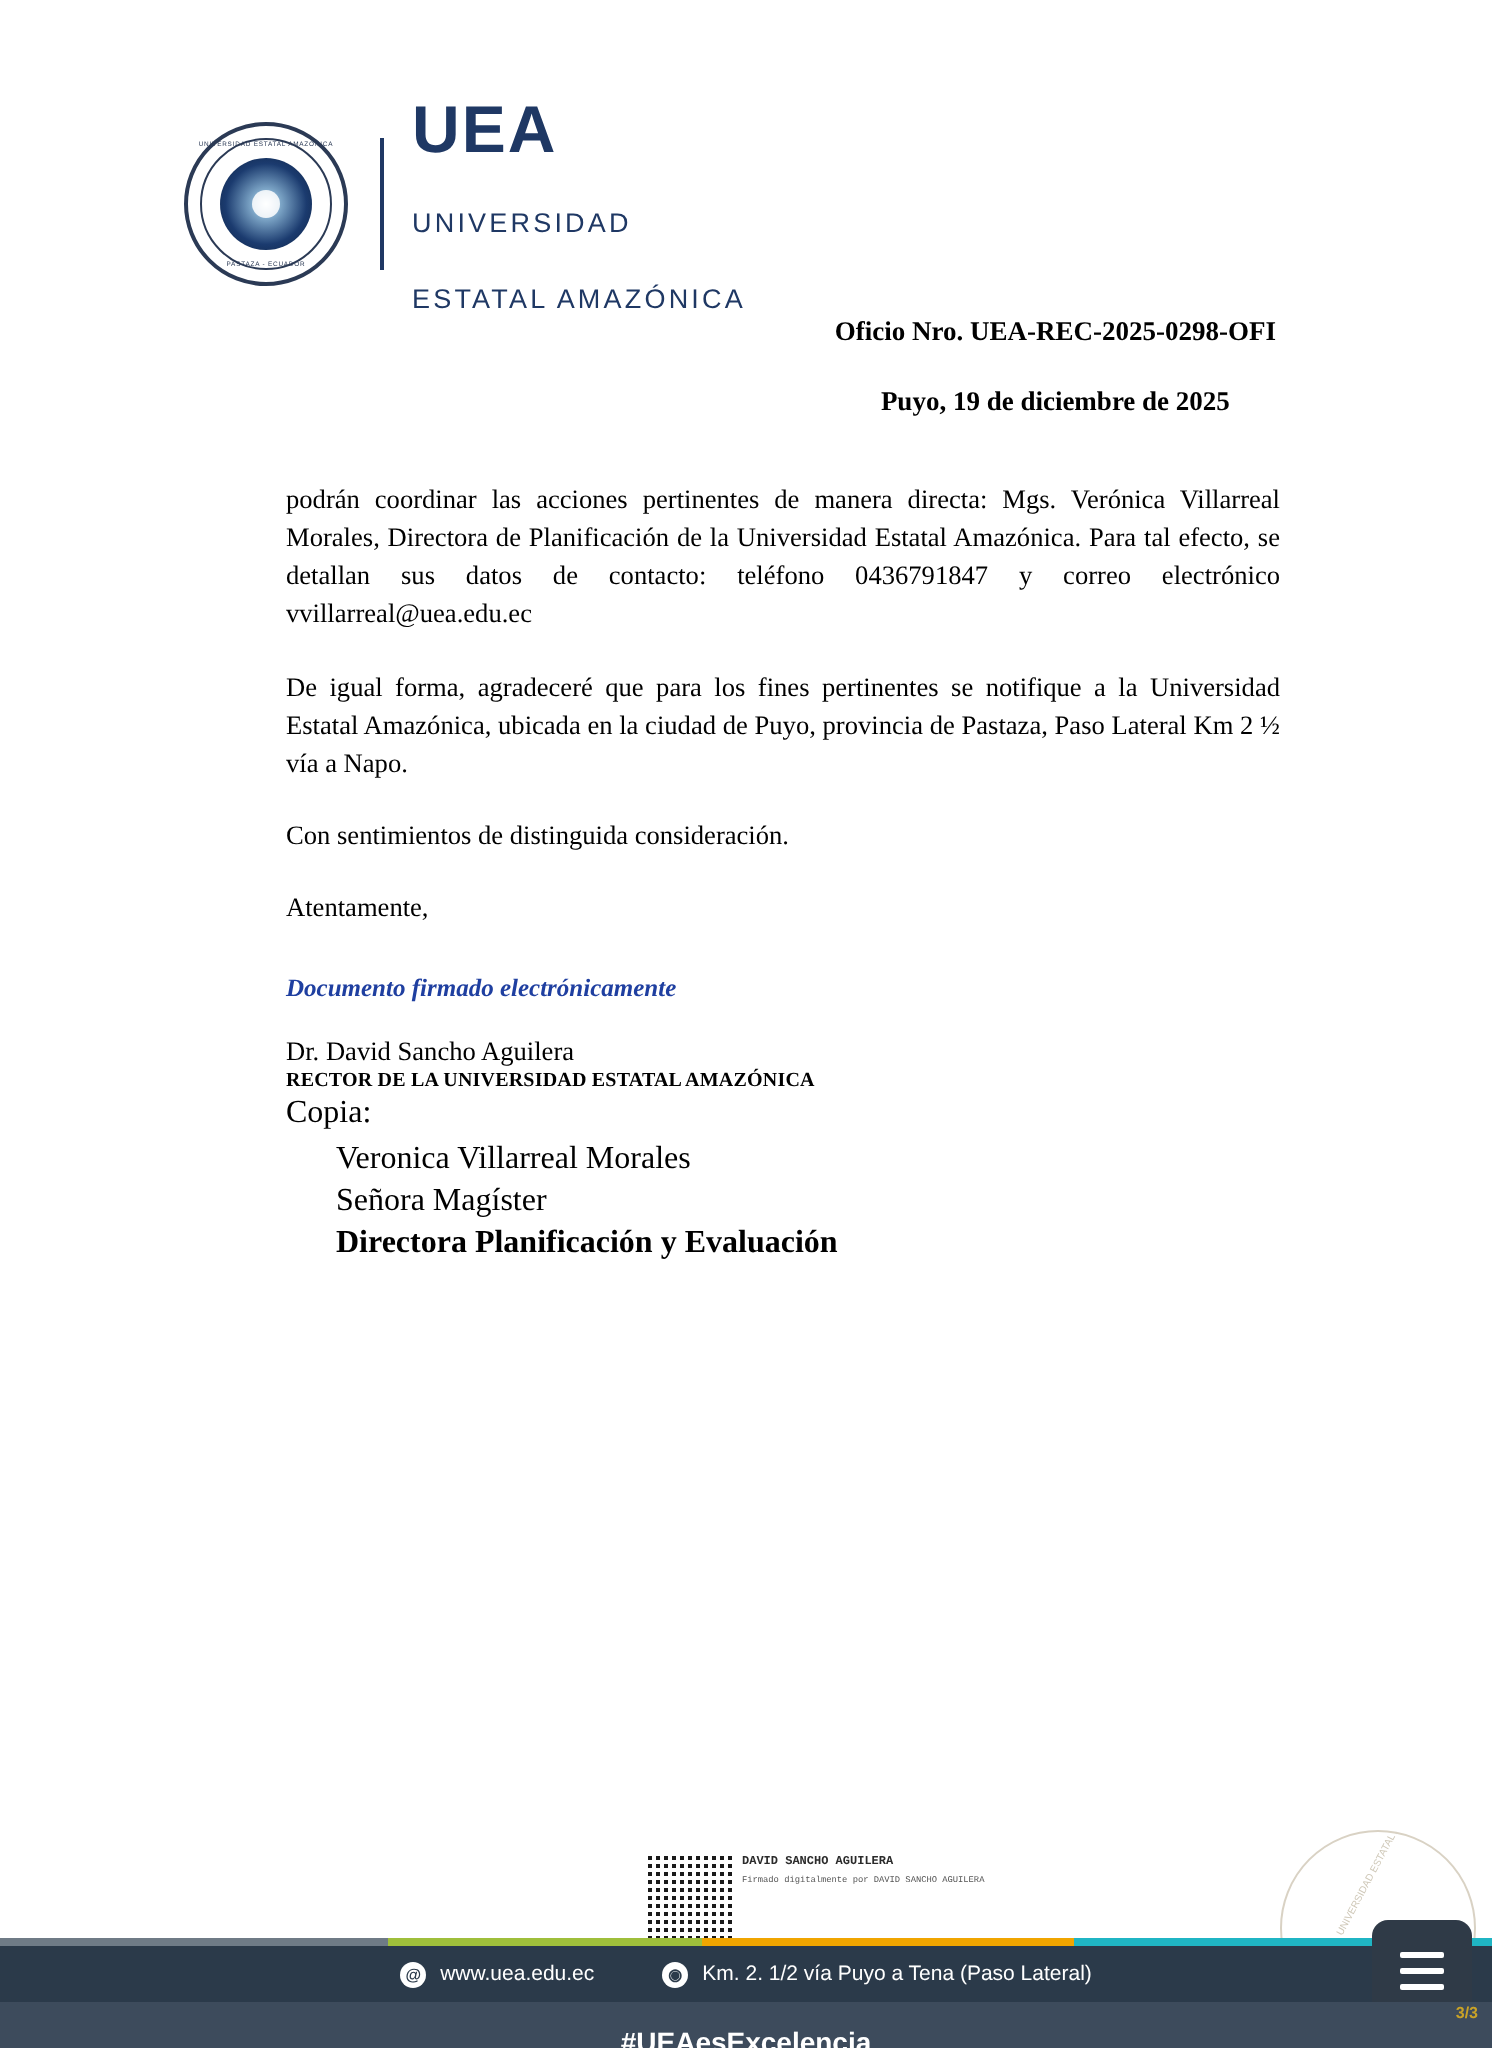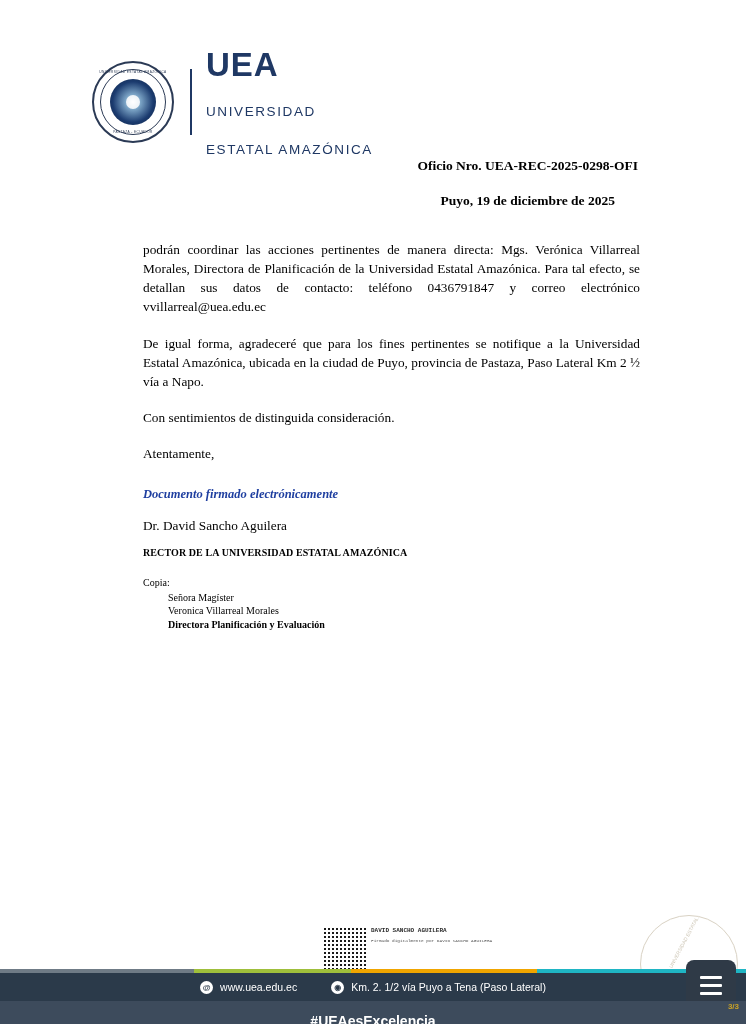--- a/index.html
+++ b/index.html
@@ -134,30 +134,29 @@
   }
   .signed-electronically {
     font-size: 12.5px;
     font-style: italic;
     font-weight: bold;
     color: #1f3fa0;
     margin-bottom: 16px;
   }
   .signer-name {
     font-size: 13.3px;
-    margin-bottom: 13px;
+    margin-bottom: 1px;
   }
   .signer-role {
     font-size: 10px;
     font-weight: bold;
     letter-spacing: .1px;
   }
   .copy-block {
-    margin-top: 18px;
-    font-size: 10px;
+    font-size: 16px;
     line-height: 1.32;
   }
   .copy-block .copy-label { margin-bottom: 2px; }
   .copy-block .indent { padding-left: 25px; }
   .copy-block .bold { font-weight: bold; }
 
   
   .watermark {
     position: absolute;
     right: 8px;
@@ -323,22 +322,22 @@
     <p>Con sentimientos de distinguida consideración.</p>
     <p class="tight">Atentamente,</p>
   </div>
 
   <div class="sig-block">
     <div class="signed-electronically">Documento firmado electrónicamente</div>
     <div class="signer-name">Dr. David Sancho Aguilera</div>
     <div class="signer-role">RECTOR DE LA UNIVERSIDAD ESTATAL AMAZÓNICA</div>
     <div class="copy-block">
       <div class="copy-label">Copia:</div>
+      <div class="indent">Veronica Villarreal Morales</div>
       <div class="indent">Señora Magíster</div>
-      <div class="indent">Veronica Villarreal Morales</div>
       <div class="indent bold">Directora Planificación y Evaluación</div>
     </div>
   </div>
 
   <div class="watermark">
     <span>UNIVERSIDAD ESTATAL AMAZONICA</span>
   </div>
 
   <div class="stamp">
     <div class="qr"></div>

